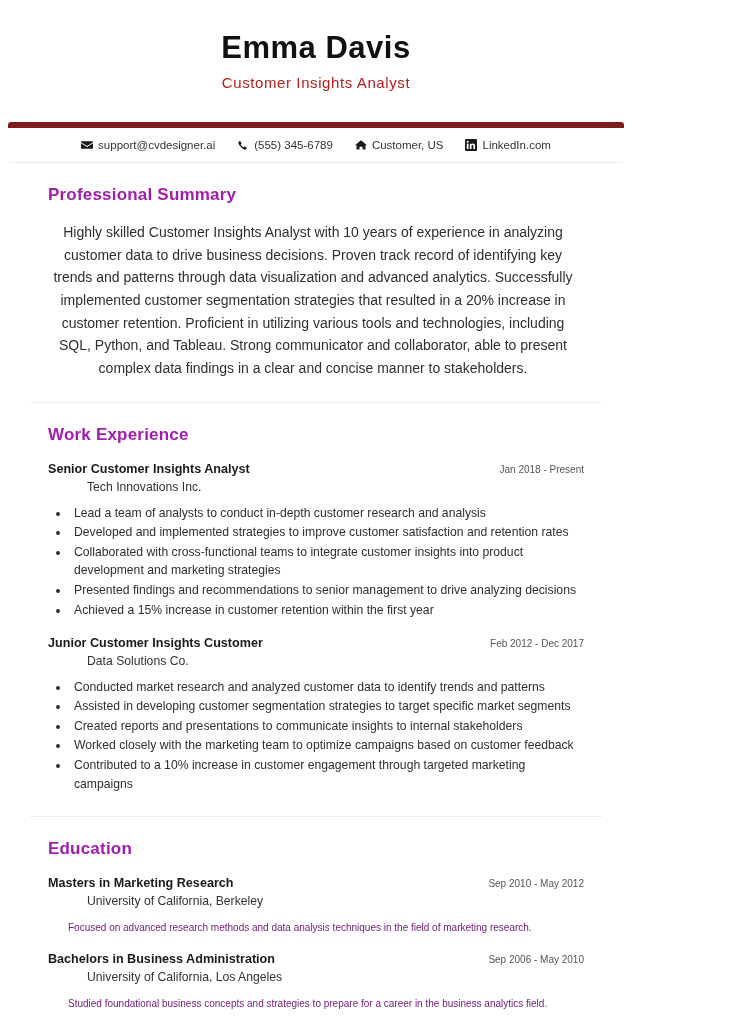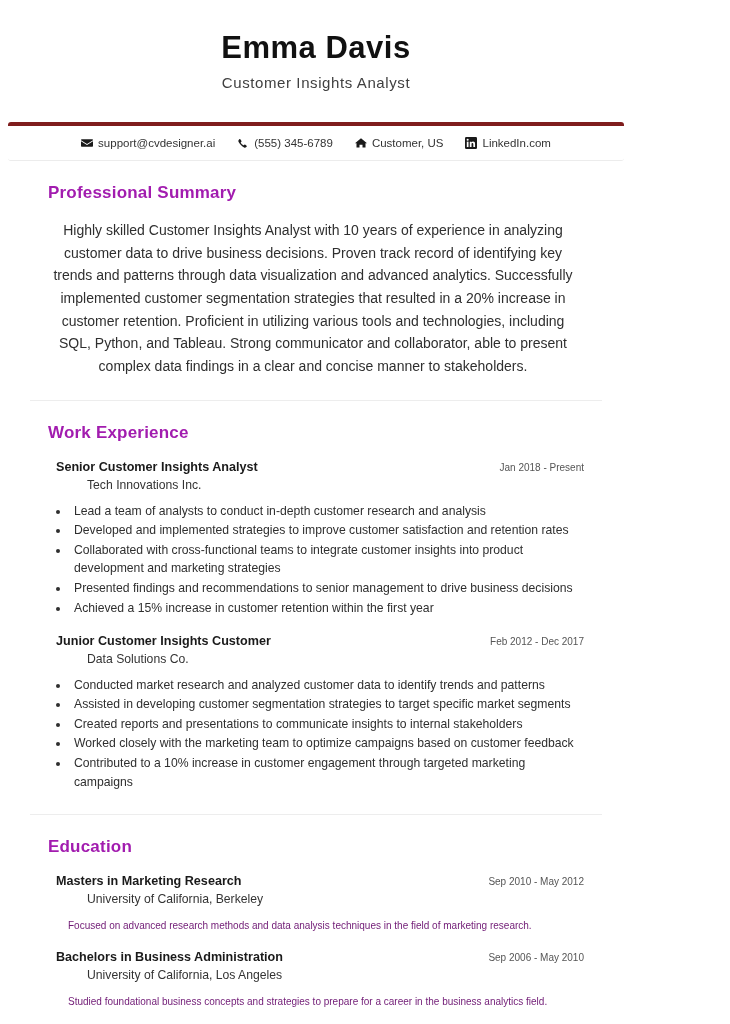--- a/index.html
+++ b/index.html
@@ -30,30 +30,30 @@
   .name {
     font-size: 31px;
     font-weight: bold;
     letter-spacing: 0.5px;
     color: #111111;
     line-height: 1.15;
     margin: 0 0 8px 0;
   }
   .job-title {
     font-size: 15px;
-    color: #404040;
+    color: #b91c1c;
     letter-spacing: 0.6px;
     line-height: 1.2;
     margin: 0;
   }
 
   
   .contact-bar {
     margin: 14px 8px 0 8px;
-    border-top: 4px solid #7f1d1d;
+    border-top: 6px solid #7f1d1d;
     border-bottom: 1px solid #ececec;
     border-radius: 3px;
     padding: 11px 0 11px 0;
     display: flex;
     justify-content: center;
     align-items: center;
     flex-wrap: wrap;
     gap: 0;
   }
   .contact-item {
@@ -107,21 +107,20 @@
     display: flex;
     justify-content: space-between;
     align-items: baseline;
     gap: 16px;
   }
   .entry-title {
     font-size: 12.6px;
     font-weight: bold;
     color: #1a1a1a;
     line-height: 1.35;
-    margin-left: 8px;
   }
   .entry-date {
     font-size: 10px;
     color: #555555;
     white-space: nowrap;
     line-height: 1.35;
   }
   .entry-org {
     font-size: 12.2px;
     color: #333333;
@@ -221,21 +220,21 @@
     <div class="entry">
       <div class="entry-head">
         <div class="entry-title">Senior Customer Insights Analyst</div>
         <div class="entry-date">Jan 2018 - Present</div>
       </div>
       <div class="entry-org">Tech Innovations Inc.</div>
       <ul class="bullets">
         <li>Lead a team of analysts to conduct in-depth customer research and analysis</li>
         <li>Developed and implemented strategies to improve customer satisfaction and retention rates</li>
         <li>Collaborated with cross-functional teams to integrate customer insights into product development and marketing strategies</li>
-        <li>Presented findings and recommendations to senior management to drive business decisions</li>
+        <li>Presented findings and recommendations to senior management to drive analyzing decisions</li>
         <li>Achieved a 15% increase in customer retention within the first year</li>
       </ul>
     </div>
 
     <div class="entry">
       <div class="entry-head">
         <div class="entry-title">Junior Customer Insights Customer</div>
         <div class="entry-date">Feb 2012 - Dec 2017</div>
       </div>
       <div class="entry-org">Data Solutions Co.</div>

